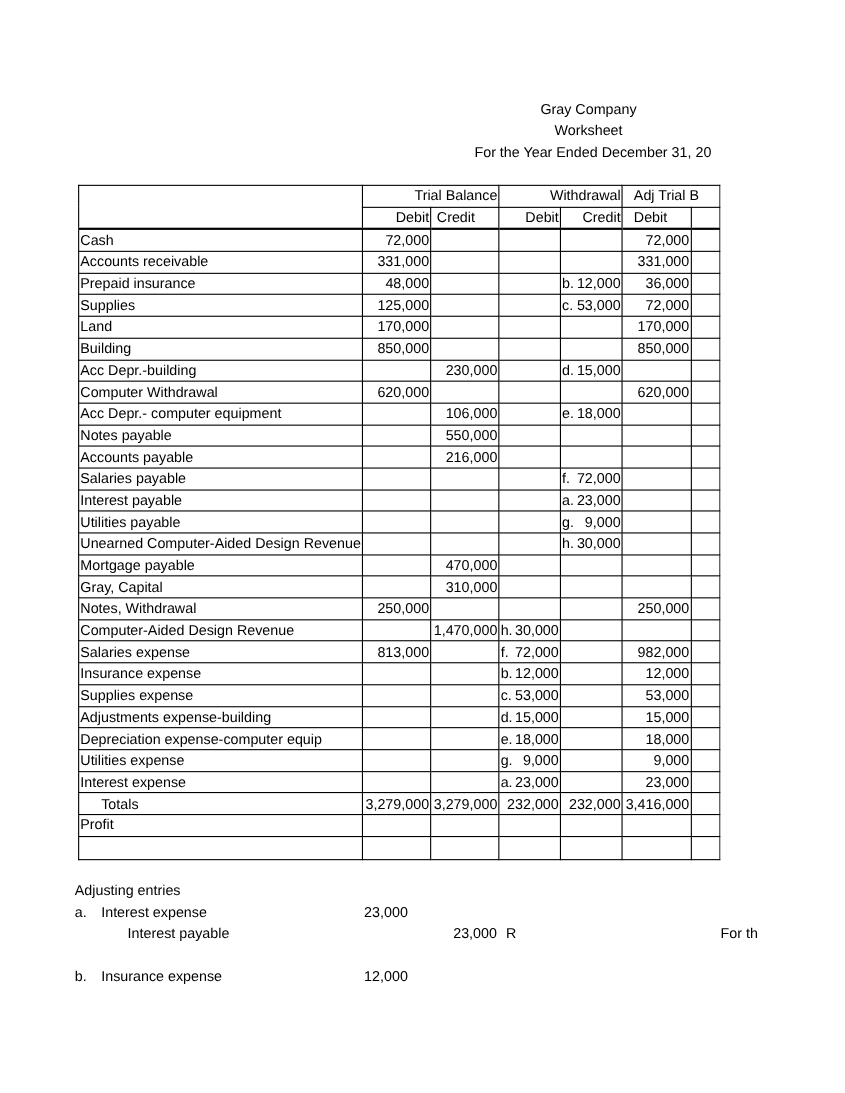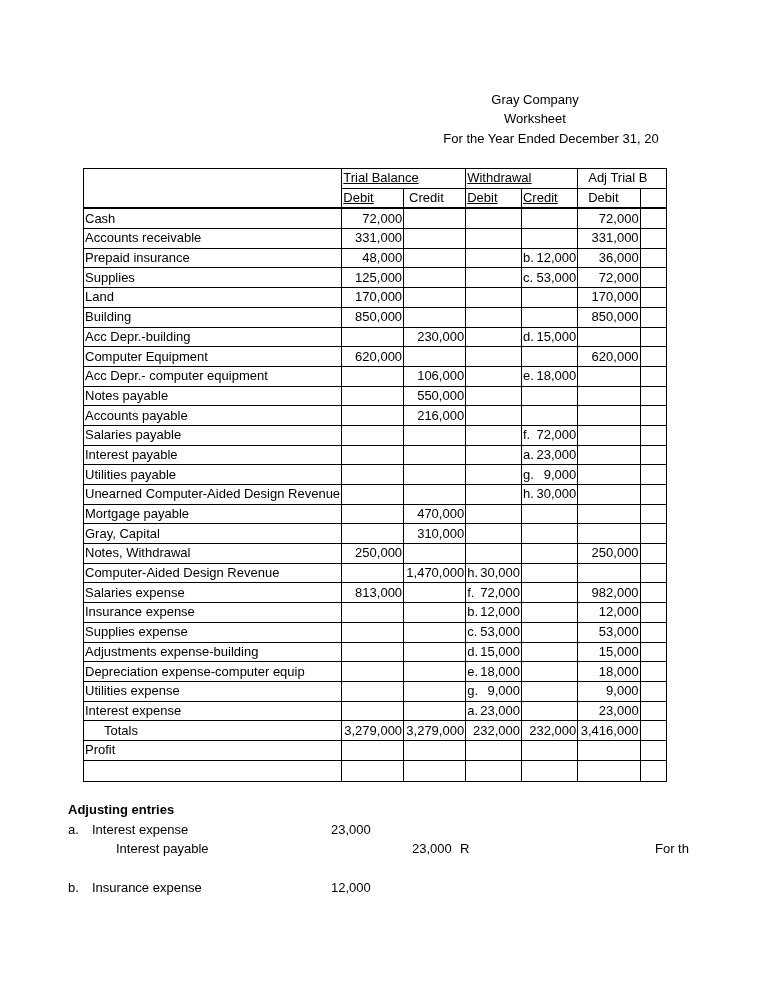--- a/index.html
+++ b/index.html
@@ -1,24 +1,24 @@
 <!DOCTYPE html>
 <html><head>
 <meta charset="utf-8">
 <style>
   html, body { margin: 0; padding: 0; background: #ffffff; }
   body { width: 768px; height: 994px; position: relative; overflow: hidden;
          font-family: "Liberation Sans", sans-serif; font-size: 13px; color: #000; }
   .title { position: absolute; left: 0; width: 1070px; text-align: center; line-height: 20px; }
-  .clip { position: absolute; left: 16px; top: 0; width: 651px; height: 818px; overflow: hidden; }
+  .clip { position: absolute; left: 4px; top: 0; width: 651px; height: 818px; overflow: hidden; }
   table.ws { position: absolute; left: 67px; top: 168px; border-collapse: collapse; table-layout: fixed; }
   table.ws td { height: 18.7px; padding: 0 1px; border: 1px solid #000; white-space: nowrap; overflow: visible;
                 line-height: 18px; font-size: 13px; }
   table.ws td.num { text-align: right; }
-  table.ws td.ctr { text-align: left; text-decoration: underline; }
+  table.ws td.ctr { text-align: right; }
   table.ws td.adj { text-align: left; }
   table.ws td.lbl { position: relative; }
   .adj-wrap { display: flex; justify-content: space-between; }
   .entries { position: absolute; left: 0; top: 0; width: 768px; }
   .entries div { position: absolute; white-space: nowrap; font-size: 13px; }
 </style>
 </head>
 <body>
 
 <div class="title" style="top:90px;">Gray Company</div>
@@ -180,21 +180,21 @@
           <td>
             <div class="adj-wrap">
               <span>d.</span>
               <span>15,000</span>
             </div>
           </td>
           <td class="num"></td>
           <td></td>
         </tr>
         <tr>
-          <td class="lbl">Computer Equipment</td>
+          <td class="lbl">Computer Withdrawal</td>
           <td class="num">620,000</td>
           <td class="num"></td>
           <td style="border-left-color:#999;">
             <div class="adj-wrap">
               <span></span>
               <span></span>
             </div>
           </td>
           <td>
             <div class="adj-wrap">
@@ -572,21 +572,21 @@
           <td style="height:20px;border-left-color:#999;"></td>
           <td style="height:20px;"></td>
           <td style="height:20px;"></td>
           <td style="height:20px;"></td>
         </tr>
       </tbody>
 </table>
 </div>
 
 <div class="entries">
-  <div style="left:68px;top:802px;font-weight:bold;">Adjusting entries</div>
+  <div style="left:68px;top:802px;">Adjusting entries</div>
   <div style="left:68px;top:822px;">a.</div>
   <div style="left:92px;top:822px;">Interest expense</div>
   <div style="left:331px;top:822px;">23,000</div>
   <div style="left:116px;top:841px;">Interest payable</div>
   <div style="left:412px;top:841px;">23,000</div>
   <div style="left:460px;top:841px;">R</div>
   <div style="left:619px;top:841px;margin-left:36px;">For th</div>
   <div style="left:68px;top:880px;">b.</div>
   <div style="left:92px;top:880px;">Insurance expense</div>
   <div style="left:331px;top:880px;">12,000</div>

